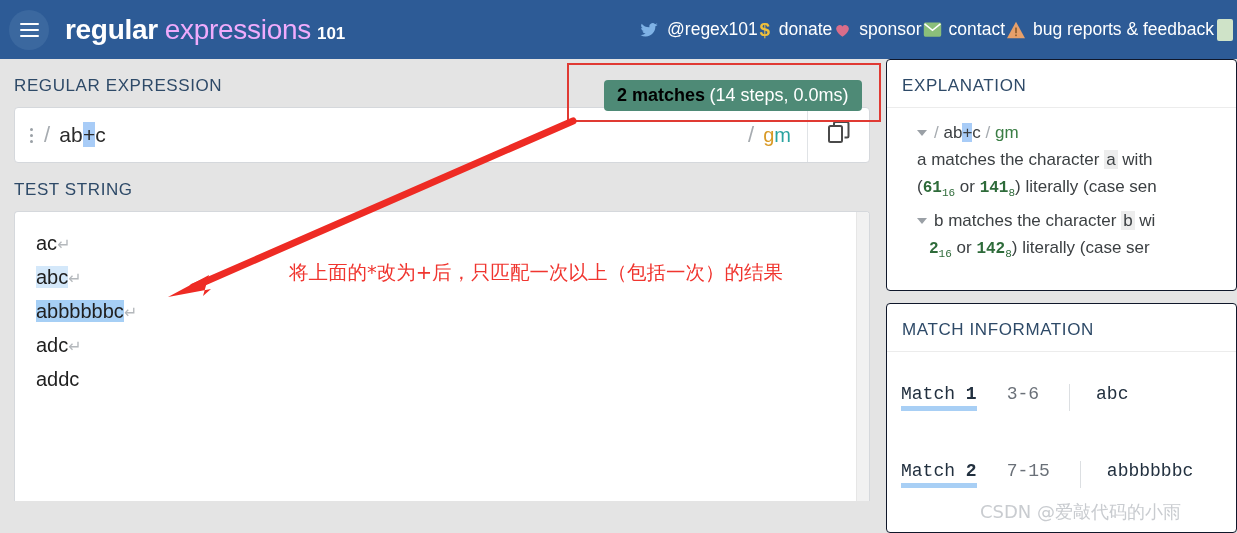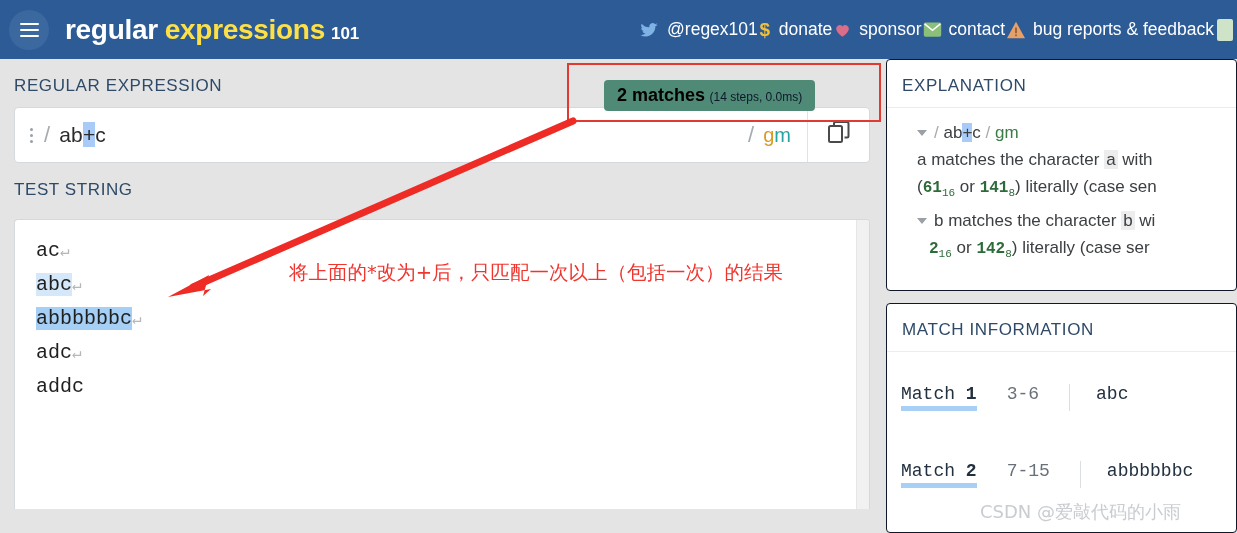--- a/index.html
+++ b/index.html
@@ -31,21 +31,21 @@
   }
   #hamburger span {
     display: block; width: 19px; height: 2px;
     background: #ffffff; border-radius: 1px;
   }
   #brand {
     margin-left: 16px; white-space: nowrap;
     display: flex; align-items: baseline; flex: none;
   }
   #brand .b1 { color: #ffffff; font-size: 28px; font-weight: 600; letter-spacing: -0.3px; }
-  #brand .b2 { color: #fde047; font-size: 28px; font-weight: 700; margin-left: 7px; letter-spacing: -0.3px;}
+  #brand .b2 { color: #f0abfc; font-size: 28px; font-weight: 400; margin-left: 7px; letter-spacing: -0.3px;}
   #brand .b3 { color: #ffffff; font-size: 17px; font-weight: 700; margin-left: 6px; }
 
   #navlinks {
     margin-left: auto; display: flex; align-items: center;
     gap: 1px; padding-right: 4px; white-space: nowrap; flex: none;
   }
   .navitem {
     display: flex; align-items: center; gap: 7px;
     color: #ffffff; font-size: 17.5px; cursor: pointer;
   }
@@ -86,24 +86,24 @@
   }
   #flags-box .fg { color: #d99a26; font-size: 20px; }
   #flags-box .fm { color: #29a3a0; font-size: 20px; }
   #copy-btn {
     width: 62px; border-left: 1px solid #e0e3e6;
     display: flex; align-items: center; justify-content: center;
     cursor: pointer; flex: none;
   }
 
   #teststring-box {
-    margin: 8px 14px; height: 290px; background: #ffffff;
+    margin: 0 14px; height: 290px; background: #ffffff;
     border: 1px solid #d5d8dc; border-radius: 4px 4px 0 0;
     border-bottom: none;
-    padding: 14px 0 0 0; position: relative; overflow: hidden; font-family: Liberation Mono, monospace;
+    padding: 14px 0 0 0; position: relative; overflow: hidden;
   }
   .tline {
     font-size: 20px; color: #1f1f1f; line-height: 34px;
     height: 34px; padding-left: 21px; white-space: pre;
   }
   .tline .m1 { background: #d4e8fa; }
   .tline .m2 { background: #a6cff5; }
   .tline .crlf { color: #b4b8bc; font-size: 16px; }
   #ts-scroll {
     position: absolute; right: 0; top: 0; width: 13px; height: 100%;
@@ -356,21 +356,21 @@
         <span class="match-value">abbbbbbc</span>
       </div>
 
     </div>
   </div>
 </div>
 
 <div style="position:absolute;left:604px;top:80px;">
   <div style="background:#4e8a76;border-radius:4px;padding:5px 13px;white-space:nowrap;">
     <span style="color:#000000;font-size:18px;font-weight:700;">2 matches</span>
-    <span style="color:#0f172a;font-size:12px;">(14 steps, 0.0ms)</span>
+    <span style="color:#ffffff;font-size:18px;">(14 steps, 0.0ms)</span>
   </div>
 </div>
 
 <div id="annot-layer">
   <svg width="1237" height="533">
     <rect x="568" y="64" width="312" height="57" fill="none" stroke="#e03a33" stroke-width="2"></rect>
     <line x1="573" y1="121" x2="193" y2="287" stroke="#ee2b24" stroke-width="7" stroke-linecap="round"></line>
     <polygon points="168,297 209,275 203,296 211,289" fill="#ee2b24"></polygon>
   </svg>
   <div id="annot-text">将上面的*改为+后，只匹配一次以上（包括一次）的结果</div>

